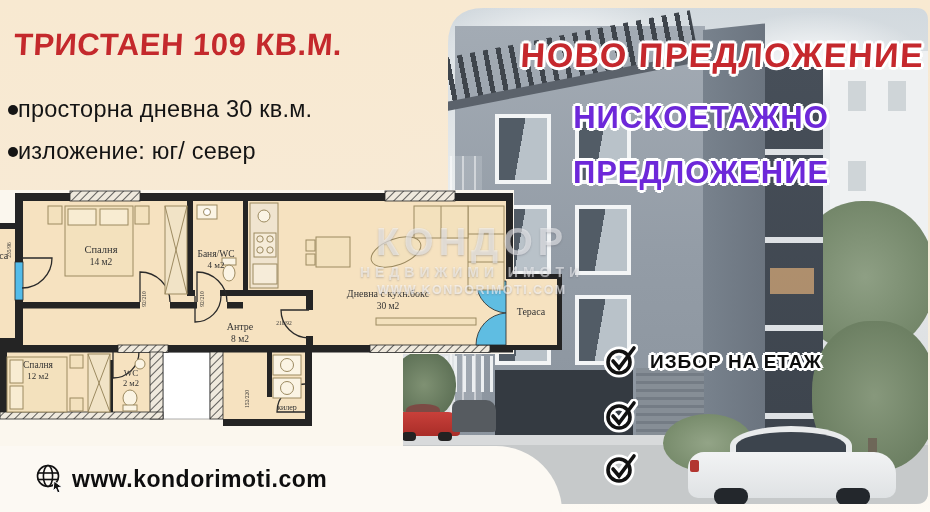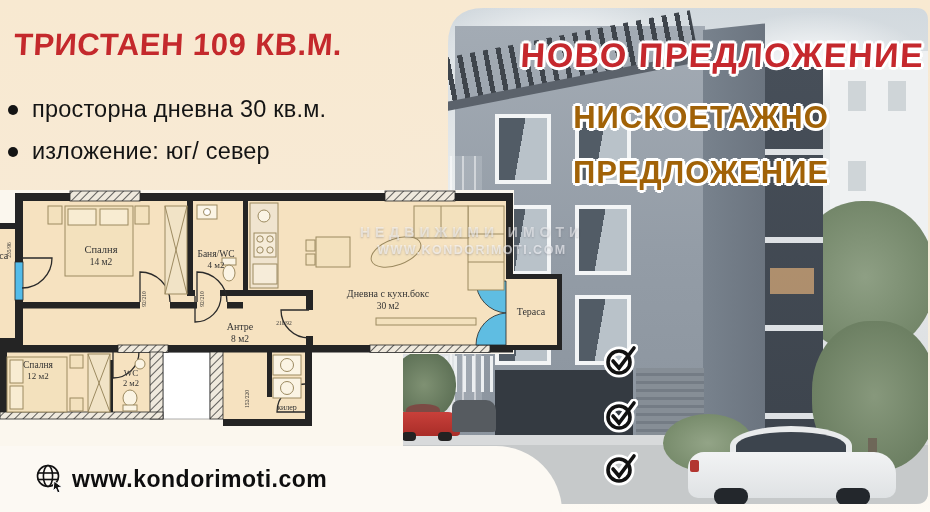--- a/index.html
+++ b/index.html
@@ -8,21 +8,21 @@
     background:linear-gradient(180deg,#f8e9d1 0%,#f8ead5 45%,#faf1e3 75%,#fdfaf4 100%);
     font-family:"Liberation Sans",sans-serif;
   }
   .abs{position:absolute;}
 
   
   .title{
     left:14px;top:27px;font-size:31px;font-weight:bold;color:#c4292c;
     letter-spacing:.5px;transform:skewX(-3deg);white-space:nowrap;
   }
-  .bullet-row{left:8px;display:flex;align-items:center;gap:14px;white-space:nowrap;}
+  .bullet-row{left:8px;display:flex;align-items:center;white-space:nowrap;}
   .bullet-row.b1{top:96px;}
   .bullet-row.b2{top:138px;}
   .dot{width:10px;height:10px;border-radius:50%;background:#141414;flex:0 0 auto;}
   .bullet-text{font-size:23.5px;color:#141414;letter-spacing:.2px;}
 
   
   .photo{
     left:400px;top:6px;width:530px;height:500px;overflow:hidden;z-index:1;
     border-radius:42px 12px 12px 12px;
     clip-path:path('M48 192 L48 38 Q48 2 84 2 L516 2 Q528 2 528 14 L528 486 Q528 498 516 498 L14 498 Q2 498 2 486 L2 192 Z');
@@ -73,21 +73,21 @@
   .cw-wheel1{left:26px;} .cw-wheel2{left:148px;}
   .cw-tail{position:absolute;left:2px;top:34px;width:9px;height:12px;background:#b23530;border-radius:2px;}
 
   
   .outline{
     text-shadow:-2px -2px 0 #fff,0 -2px 0 #fff,2px -2px 0 #fff,-2px 0 0 #fff,2px 0 0 #fff,
                 -2px 2px 0 #fff,0 2px 0 #fff,2px 2px 0 #fff,-3px 0 0 #fff,3px 0 0 #fff,0 3px 0 #fff,0 -3px 0 #fff;
   }
   .headline{left:515px;top:36px;width:415px;text-align:center;font-size:34px;font-weight:bold;
     color:#c5282d;letter-spacing:1.5px;transform:skewX(-3deg);z-index:5;white-space:nowrap;}
-  .subline{left:505px;width:392px;text-align:center;font-size:31px;font-weight:bold;color:#a16207;
+  .subline{left:505px;width:392px;text-align:center;font-size:31px;font-weight:bold;color:#6d28d9;
     letter-spacing:1px;z-index:5;white-space:nowrap;}
   .s1{top:100px;} .s2{top:155px;}
   .feature{display:flex;align-items:flex-start;gap:12px;left:604px;z-index:5;}
   .f1{top:344px;} .f2{top:399px;} .f3{top:452px;}
   .feature .ftext{font-size:19px;font-weight:bold;color:#0d0d0d;letter-spacing:1px;padding-top:7px;white-space:nowrap;}
 
   
   .plan-box{background:#fbf7ee;z-index:2;}
   .pa{left:0;top:190px;width:514px;height:164px;}
   .pb{left:0;top:190px;width:403px;height:257px;}
@@ -317,39 +317,41 @@
   <g class="dim" text-anchor="middle">
     <text x="146" y="299" transform="rotate(-90 146 299)">92/210</text>
     <text x="204" y="299" transform="rotate(-90 204 299)">92/210</text>
     <text x="284" y="325">210/92</text>
     <text x="249" y="399" transform="rotate(-90 249 399)">152/220</text>
     <text x="11" y="250" transform="rotate(-90 11 250)">235/96</text>
   </g>
 </svg>
 
 <div class="abs watermark">
+  <div class="wm1">КОНДОР</div>
   <div class="wm2">НЕДВИЖИМИ ИМОТИ</div>
   <div class="wm3">WWW.KONDORIMOTI.COM</div>
 </div>
 
 <div class="abs headline outline">НОВО ПРЕДЛОЖЕНИЕ</div>
 <div class="abs subline s1 outline">НИСКОЕТАЖНО</div>
 <div class="abs subline s2 outline">ПРЕДЛОЖЕНИЕ</div>
 
 <div class="abs feature f1">
   <svg width="34" height="34" viewBox="0 0 34 34">
     <g stroke="#fff" stroke-width="9" fill="none" stroke-linecap="round">
       <circle cx="15" cy="18" r="11"></circle>
         <path d="M9 17 l6 7 L30 4"></path>
     </g>
     <g stroke="#111" stroke-width="3.6" fill="none" stroke-linecap="round">
       <circle cx="15" cy="18" r="11"></circle>
         <path d="M9 17 l6 7 L30 4"></path>
     </g>
   </svg>
+  <span class="ftext outline">ИЗБОР НА ЕТАЖ</span>
 </div>
 <div class="abs feature f2">
   <svg width="34" height="34" viewBox="0 0 34 34">
     <g stroke="#fff" stroke-width="9" fill="none" stroke-linecap="round">
       <circle cx="15" cy="18" r="11"></circle>
         <path d="M9 17 l6 7 L30 4"></path>
     </g>
     <g stroke="#111" stroke-width="3.6" fill="none" stroke-linecap="round">
       <circle cx="15" cy="18" r="11"></circle>
         <path d="M9 17 l6 7 L30 4"></path>

